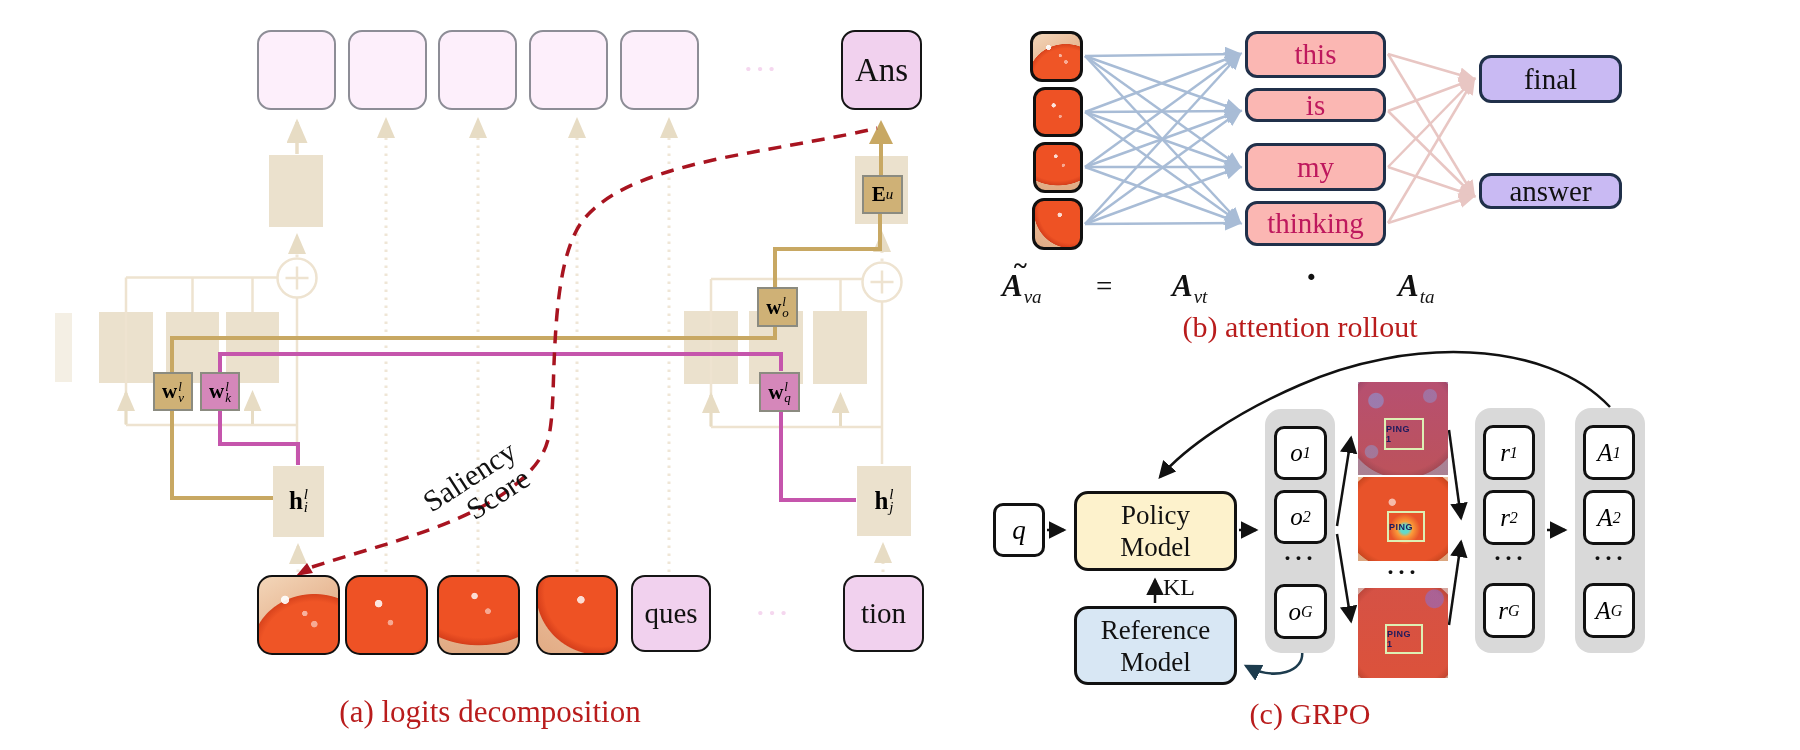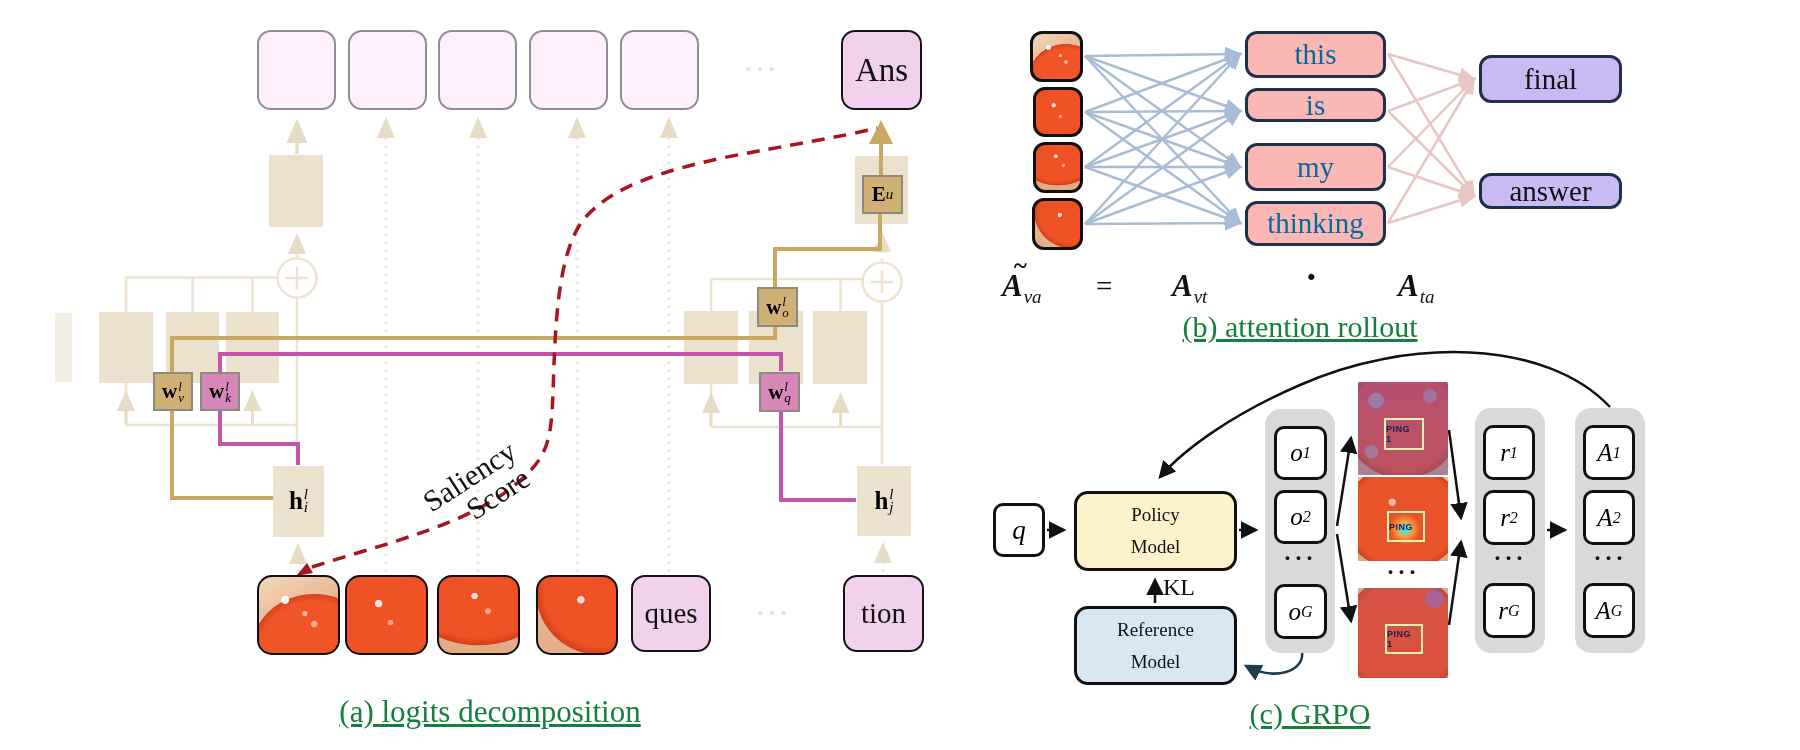--- a/index.html
+++ b/index.html
@@ -36,36 +36,36 @@
   .gpv3{background:radial-gradient(circle at 45% 25%, rgba(255,255,255,.8) 0 4%, transparent 5%),
     radial-gradient(circle at 62% 45%, rgba(255,255,255,.5) 0 4%, transparent 5%),
     radial-gradient(150% 120% at 50% 10%, #ee5124 0 58%, #d63f1b 66%, transparent 67%),
     linear-gradient(180deg,#efc9a9 0%,#e0a982 100%);}
   .gpv4{background:radial-gradient(circle at 55% 30%, rgba(255,255,255,.8) 0 5%, transparent 6%),
     radial-gradient(130% 130% at 80% 20%, #ee5224 0 55%, #d63f1b 63%, transparent 64%),
     linear-gradient(210deg,#f0cbac 0%,#e2ab84 100%);}
   .saliency{position:absolute;left:418px;top:492px;z-index:4;transform:rotate(-33deg);
     transform-origin:0 0;font-size:30px;color:#111;line-height:30px;}
   .saliency .l2{margin-left:32px;display:block;}
-  .caption{position:absolute;z-index:5;text-align:center;font-size:31px;color:#15803d;text-decoration:underline;}
+  .caption{position:absolute;z-index:5;text-align:center;font-size:31px;color:#b91c1c;}
   .dots{position:absolute;z-index:5;font-weight:bold;letter-spacing:3px;}
   .dotspink{color:#f5d7ef;font-size:26px;}
   .dotsdark{color:#111;font-size:24px;}
   
-  .wordbox{background:#fbb7b3;border:3px solid #20304a;border-radius:12px;font-size:29px;color:#0369a1;}
+  .wordbox{background:#fbb7b3;border:3px solid #20304a;border-radius:12px;font-size:29px;color:#be185d;}
   .outbox{background:#c9baf3;border:3px solid #20304a;border-radius:12px;font-size:29px;color:#111;}
   .bpatch{border-radius:12px;border:3px solid #101010;}
   .fterm{position:absolute;z-index:5;font-style:italic;font-weight:bold;font-size:31px;color:#111;}
   .fsub{font-style:italic;font-weight:normal;font-size:19px;vertical-align:-7px;margin-left:1px;}
   .ftilde{position:absolute;left:11px;top:-16px;font-size:25px;}
   .feq{position:absolute;z-index:5;font-size:29px;color:#111;}
   .fdot{position:absolute;z-index:5;font-size:38px;font-weight:bold;color:#111;}
   
   .qbox{background:#fff;border:3px solid #111;border-radius:10px;font-style:italic;font-size:27px;}
-  .modelbox{border:3px solid #111;border-radius:14px;flex-direction:column;font-size:19px;line-height:32px;color:#111;}
+  .modelbox{border:3px solid #111;border-radius:14px;flex-direction:column;font-size:27px;line-height:32px;color:#111;}
   .policy{background:#fdf2cc;}
   .reference{background:#d8e7f4;}
   .gcont{position:absolute;z-index:3;background:#d9d9d9;border-radius:16px;}
   .cellbox{background:#fff;border:3px solid #111;border-radius:10px;font-style:italic;font-size:25px;}
   .cellbox sub{font-size:16px;font-style:italic;}
   .klabel{position:absolute;z-index:5;font-size:24px;color:#111;}
   .himg{position:absolute;z-index:4;overflow:hidden;}
   .h1{background:linear-gradient(rgba(118,78,210,.42),rgba(95,85,205,.30)),
     radial-gradient(circle at 20% 20%, rgba(140,220,255,.5) 0 7%, transparent 8%),
     radial-gradient(circle at 80% 15%, rgba(140,220,255,.4) 0 6%, transparent 7%),

